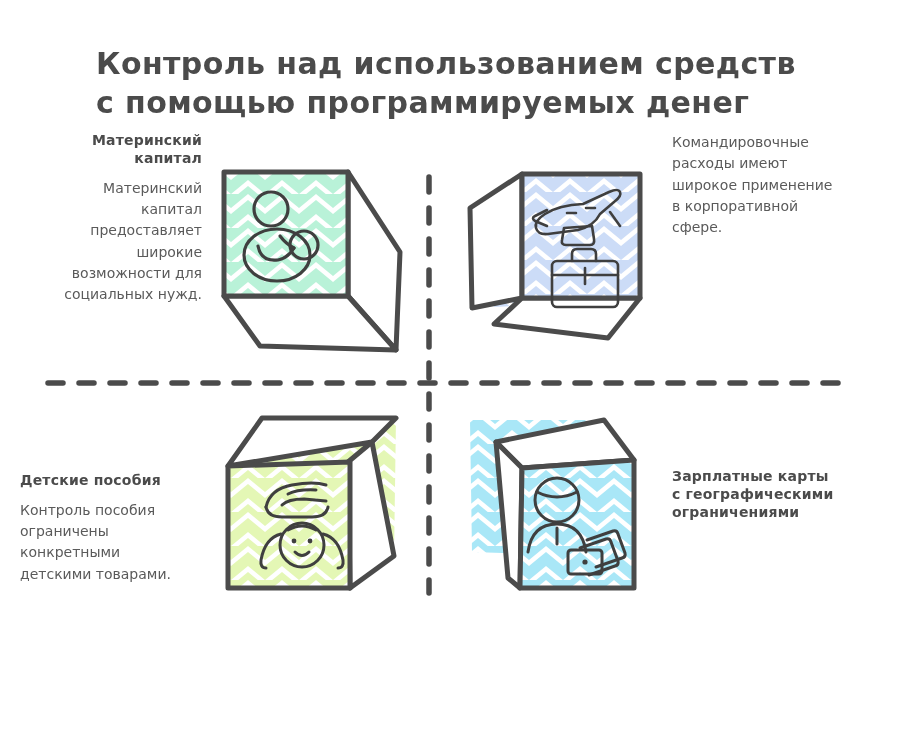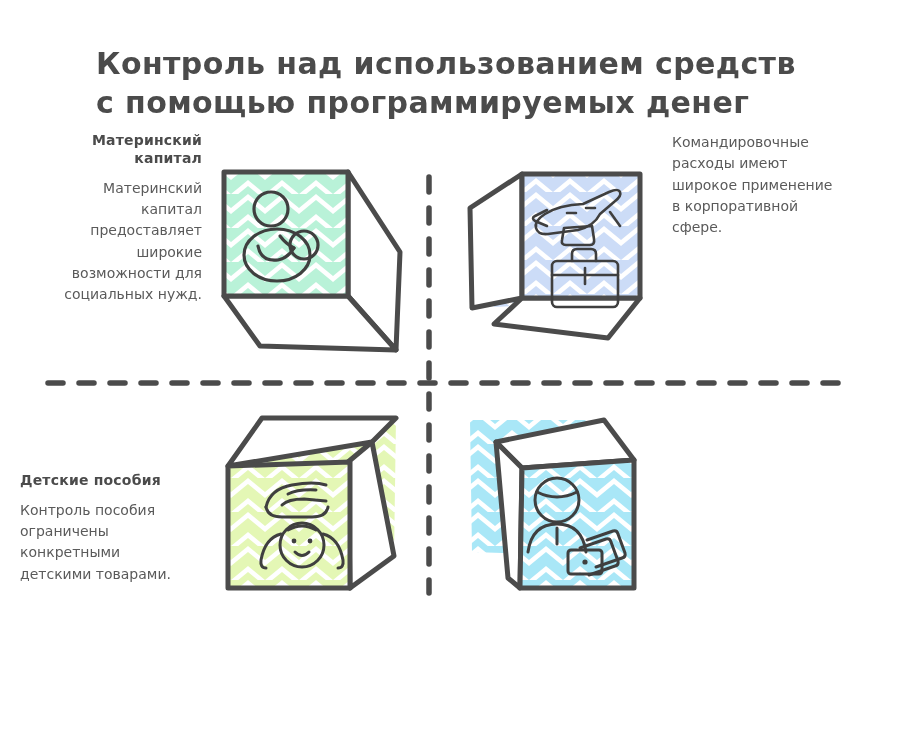--- a/index.html
+++ b/index.html
@@ -105,20 +105,21 @@
 <div class="block" id="block-tr">
   <p>Командировочные расходы имеют широкое применение в корпоративной сфере.</p>
 </div>
 
 <div class="block" id="block-bl">
   <h2>Детские пособия</h2>
   <p>Контроль пособия ограничены конкретными детскими товарами.</p>
 </div>
 
 <div class="block" id="block-br">
+  <h2>Зарплатные карты с географическими ограничениями</h2>
 </div>
 
 <svg class="illus" id="illus-tl" width="200" height="200" viewBox="0 0 200 200">
   <defs>
     <pattern id="zz-mint" width="34" height="34" patternUnits="userSpaceOnUse">
       <rect width="34" height="34" fill="#b9f2d8"></rect>
       <path d="M0 0 L17 14 L34 0 L34 6 L17 20 L0 6 Z" fill="#ffffff"></path>
       <path d="M0 20 L17 34 L34 20 L34 26 L17 40 L0 26 Z" fill="#ffffff"></path>
     </pattern>
     <clipPath id="clip-tl-back">

